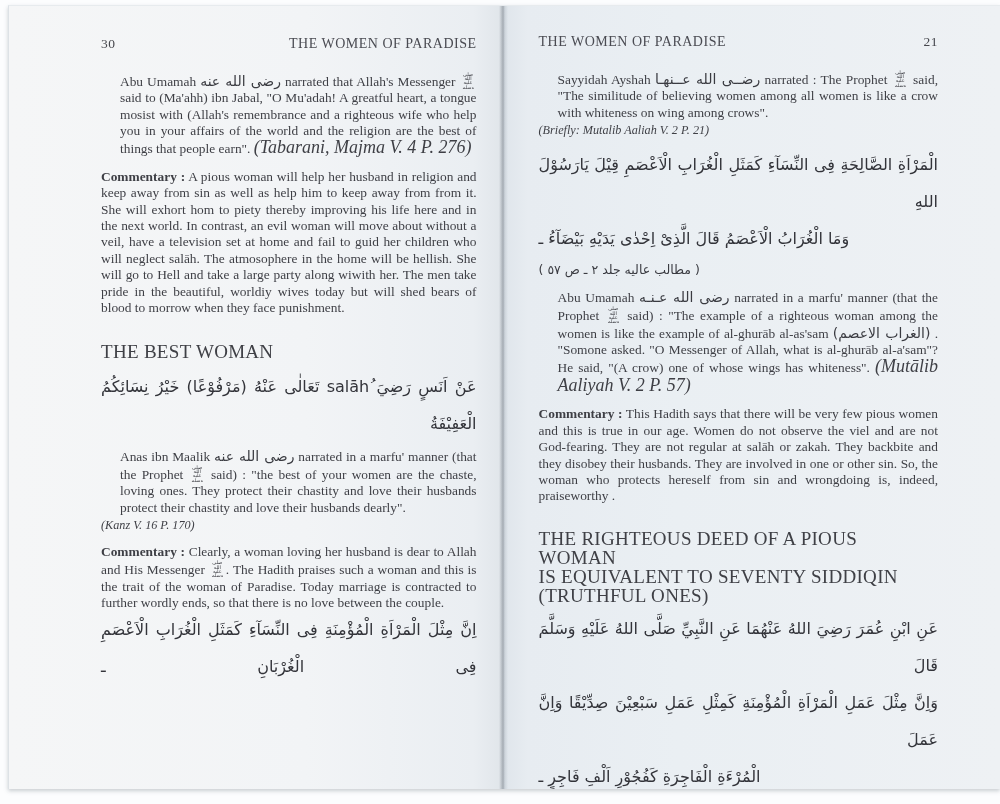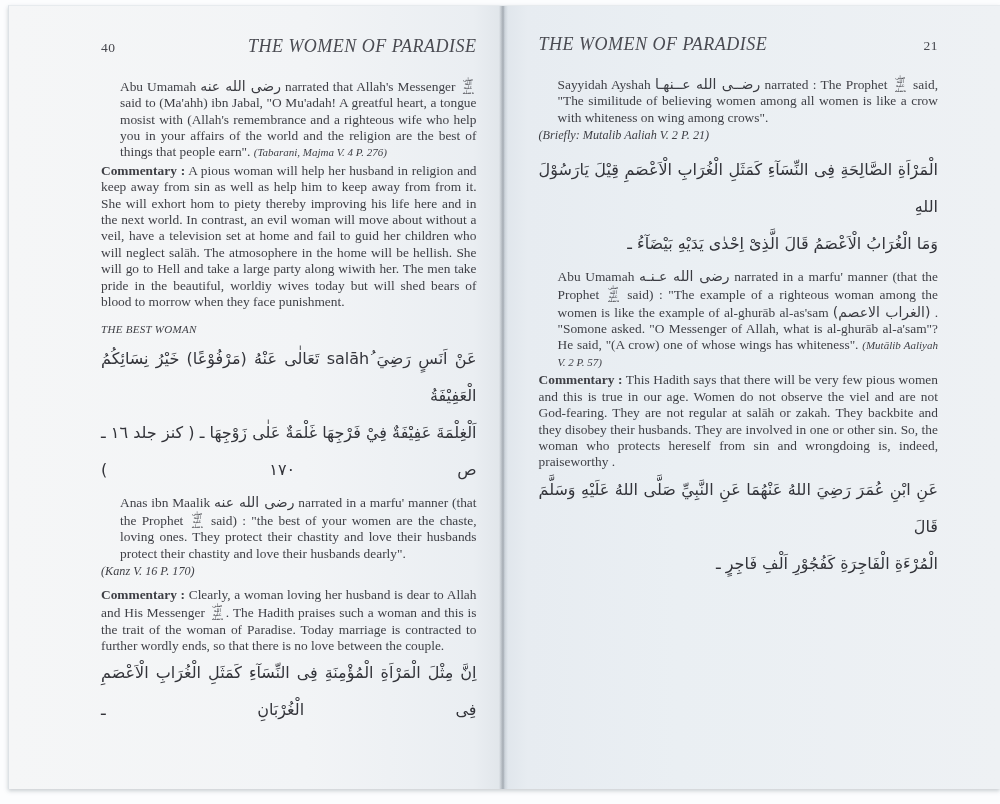--- a/index.html
+++ b/index.html
@@ -20,84 +20,90 @@
   .page.left{
     width:49.8%;padding:30px 26px 0 92px;
     background:linear-gradient(to right,#f5f6f7 0%,#f2f4f6 60%,#eaeef2 94%,#e0e5ea 100%);
   }
   .page.right{
     width:50.2%;padding:28px 62px 0 36px;
     background:linear-gradient(to right,#dfe5eb 0%,#e7ecf1 5%,#eaeff3 35%,#eef1f4 100%);
   }
   .pg-header{display:flex;justify-content:space-between;align-items:baseline;margin-bottom:20px;}
   .pg-num{font-size:13.5px;color:#46474d;letter-spacing:0.5px;}
-  .running-title{font-style:italic;font-size:18px;letter-spacing:0.5px;color:#4a4b52;}
+  .running-title{font-size:14px;letter-spacing:0.5px;color:#4a4b52;}
   .para{
     font-size:13.4px;line-height:16.4px;text-align:justify;color:#3e3f45;margin:0;
   }
   .indent{margin-left:19px;}
-  .commentary{margin-top:2px;}
+  .commentary{margin-top:11px;}
   .mt6{margin-top:6px;}
   .sg-b{font-weight:bold;}
-  .sg-cite{font-style:italic;font-size:11px;margin-top:12px;}
+  .sg-cite{font-style:italic;font-size:18px;margin-top:12px;}
   .sg-ar{font-family:"DejaVu Sans",sans-serif;font-size:14px;color:#3a3b41;}
   .sg-saw{
     display:inline-block;width:17px;font-size:5px;line-height:4.2px;text-align:center;
     font-family:"DejaVu Sans",sans-serif;vertical-align:-3px;color:#3a3b41;overflow:hidden;
   }
   .cite-line{font-style:italic;font-size:12.2px;color:#3e3f45;}
   .cite-line.right{margin:2px 2px 8px 0;}
   .heading{
-    font-style:italic;font-size:11px;letter-spacing:0.3px;color:#3f4046;
-    margin:12px 0 5px 0;
+    font-size:19px;letter-spacing:0.3px;color:#3f4046;
+    margin:24px 0 5px 0;
   }
   .heading .hl{line-height:19px;}
   .ar-line{
     direction:rtl;unicode-bidi:plaintext;font-family:"DejaVu Sans",sans-serif;
-    font-size:16px;line-height:37px;color:#33343a;text-align:right;
+    font-size:16px;line-height:37px;color:#33343a;text-align:left;
   }
   .ar-line.stretch{text-align:justify;text-align-last:justify;}
   .ar-cite{
     direction:rtl;font-family:"DejaVu Sans",sans-serif;font-size:12.5px;
     line-height:26px;color:#3a3b41;text-align:left;margin-bottom:2px;
   }
 </style>
 </head>
 <body>
 
 <div class="photo">
   <div class="book">
 
     <div class="page left">
       <div class="pg-header">
-        <span class="pg-num">40</span>
+        <span class="pg-num">30</span>
         <span class="running-title">THE WOMEN OF PARADISE</span>
       </div>
       <p class="para indent"><span class="sg-en">Abu Umamah </span><span class="sg-ar" dir="rtl">رضى الله عنه</span><span class="sg-en"> narrated that Allah's Messenger </span><span class="sg-saw" dir="rtl">صلى الله عليه وسلم</span><span class="sg-en"> said to (Ma'ahh) ibn Jabal, "O Mu'adah! A greatful heart, a tongue mosist with (Allah's remembrance and a righteous wife who help you in your affairs of the world and the religion are the best of things that people earn".  </span><span class="sg-cite">(Tabarani, Majma V. 4  P. 276)</span></p>
       <p class="para commentary"><span class="sg-b">Commentary :</span><span class="sg-en">  A pious woman will help her husband in religion and keep away from sin as well as help him to keep away from from it. She will exhort hom to piety thereby improving his life here and in the next world. In contrast, an evil woman will move about without a veil, have a television set at home and fail to guid her children who will neglect salāh. The atmosophere in the home will be hellish. She will go to Hell and take a large party along wiwith her. The men take pride in the beautiful, worldiy wives today but will shed bears of blood to morrow when they face punishment.</span></p>
       <div class="heading">THE BEST WOMAN</div>
       <div class="ar-line stretch">عَنْ اَنَسٍ رَضِيَ salāhُ تَعَالٰى عَنْهُ (مَرْفُوْعًا) خَيْرُ نِسَائِكُمُ الْعَفِيْفَةُ</div>
-      <div class="ar-line stretch">اَلْغِلْمَةَ عَفِيْفَةٌ فِيْ فَرْجِهَا غَلْمَةٌ عَلٰى زَوْجِهَا ـ ( كنز جلد ١٦ ـ ص ١٧٠ )</div>
       <p class="para indent mt6"><span class="sg-en">Anas ibn Maalik </span><span class="sg-ar" dir="rtl">رضى الله عنه</span><span class="sg-en"> narrated in a marfu' manner (that the Prophet </span><span class="sg-saw" dir="rtl">صلى الله عليه وسلم</span><span class="sg-en"> said) :  "the best of your women are the chaste, loving ones. They protect their chastity and love their husbands protect their chastity and love their husbands dearly".</span></p>
       <div class="cite-line right">(Kanz V. 16  P. 170)</div>
       <p class="para commentary"><span class="sg-b">Commentary :</span><span class="sg-en">  Clearly, a woman loving her husband is dear to Allah and His Messenger </span><span class="sg-saw" dir="rtl">صلى الله عليه وسلم</span><span class="sg-en">. The Hadith praises such a woman and this is the trait of the woman of Paradise. Today marriage is contracted to further wordly ends, so that there is no love between the couple.</span></p>
       <div class="ar-line stretch">اِنَّ مِثْلَ الْمَرْاَةِ الْمُؤْمِنَةِ فِى النِّسَآءِ كَمَثَلِ الْغُرَابِ الْاَعْصَمِ فِى الْغُرْبَانِ ـ</div>
 
     </div>
 
     <div class="page right">
       <div class="pg-header">
         <span class="running-title">THE WOMEN OF PARADISE</span>
         <span class="pg-num">21</span>
       </div>
       <p class="para indent"><span class="sg-en">Sayyidah Ayshah </span><span class="sg-ar" dir="rtl">رضــى الله عــنهـا</span><span class="sg-en"> narrated :  The Prophet </span><span class="sg-saw" dir="rtl">صلى الله عليه وسلم</span><span class="sg-en"> said, "The similitude of believing women among all women is like a crow with whiteness on wing among crows".</span></p>
       <div class="cite-line right">(Briefly: Mutalib Aaliah V. 2  P. 21)</div>
       <div class="ar-line stretch">الْمَرْاَةِ الصَّالِحَةِ فِى النِّسَآءِ كَمَثَلِ الْغُرَابِ الْاَعْصَمِ قِيْلَ يَارَسُوْلَ اللهِ</div>
       <div class="ar-line">وَمَا الْغُرَابُ الْاَعْصَمُ قَالَ الَّذِىْ اِحْدٰى يَدَيْهِ بَيْضَآءُ ـ</div>
+      <div class="ar-cite">( مطالب عاليه جلد ٢ ـ ص ٥٧ )</div>
       <p class="para indent mt6"><span class="sg-en">Abu Umamah </span><span class="sg-ar" dir="rtl">رضى الله عـنـه</span><span class="sg-en"> narrated in a marfu' manner (that the Prophet </span><span class="sg-saw" dir="rtl">صلى الله عليه وسلم</span><span class="sg-en"> said) :  "The example of a righteous woman among the women is like the example of al-ghurāb al-as'sam </span><span class="sg-ar" dir="rtl">(الغراب الاعصم)</span><span class="sg-en"> . "Somone asked. "O Messenger of Allah, what is al-ghurāb al-a'sam"?  He said, "(A crow) one of whose wings has whiteness".  </span><span class="sg-cite">(Mutālib Aaliyah V. 2  P. 57)</span></p>
       <p class="para commentary"><span class="sg-b">Commentary :</span><span class="sg-en">  This Hadith says that there will be very few pious women and this is true in our age. Women do not observe the viel and are not God-fearing. They are not regular at salāh or zakah. They backbite and they disobey their husbands. They are involved in one or other sin. So, the woman who protects hereself from sin and wrongdoing is, indeed, praiseworthy .</span></p>
+      <div class="heading">
+        <div class="hl">THE RIGHTEOUS DEED OF A PIOUS WOMAN</div>
+        <div class="hl">IS EQUIVALENT TO SEVENTY SIDDIQIN</div>
+        <div class="hl">(TRUTHFUL ONES)</div>
+      </div>
       <div class="ar-line stretch">عَنِ ابْنِ عُمَرَ رَضِيَ اللهُ عَنْهُمَا عَنِ النَّبِيِّ صَلَّى اللهُ عَلَيْهِ وَسَلَّمَ قَالَ</div>
+      <div class="ar-line stretch">وَاِنَّ مِثْلَ عَمَلِ الْمَرْاَةِ الْمُؤْمِنَةِ كَمِثْلِ عَمَلِ سَبْعِيْنَ صِدِّيْقًا وَاِنَّ عَمَلَ</div>
       <div class="ar-line">الْمُرْءَةِ الْفَاجِرَةِ كَفُجُوْرِ اَلْفِ فَاجِرٍ ـ</div>
 
     </div>
 
   </div>
 </div>
 
 </body></html>

